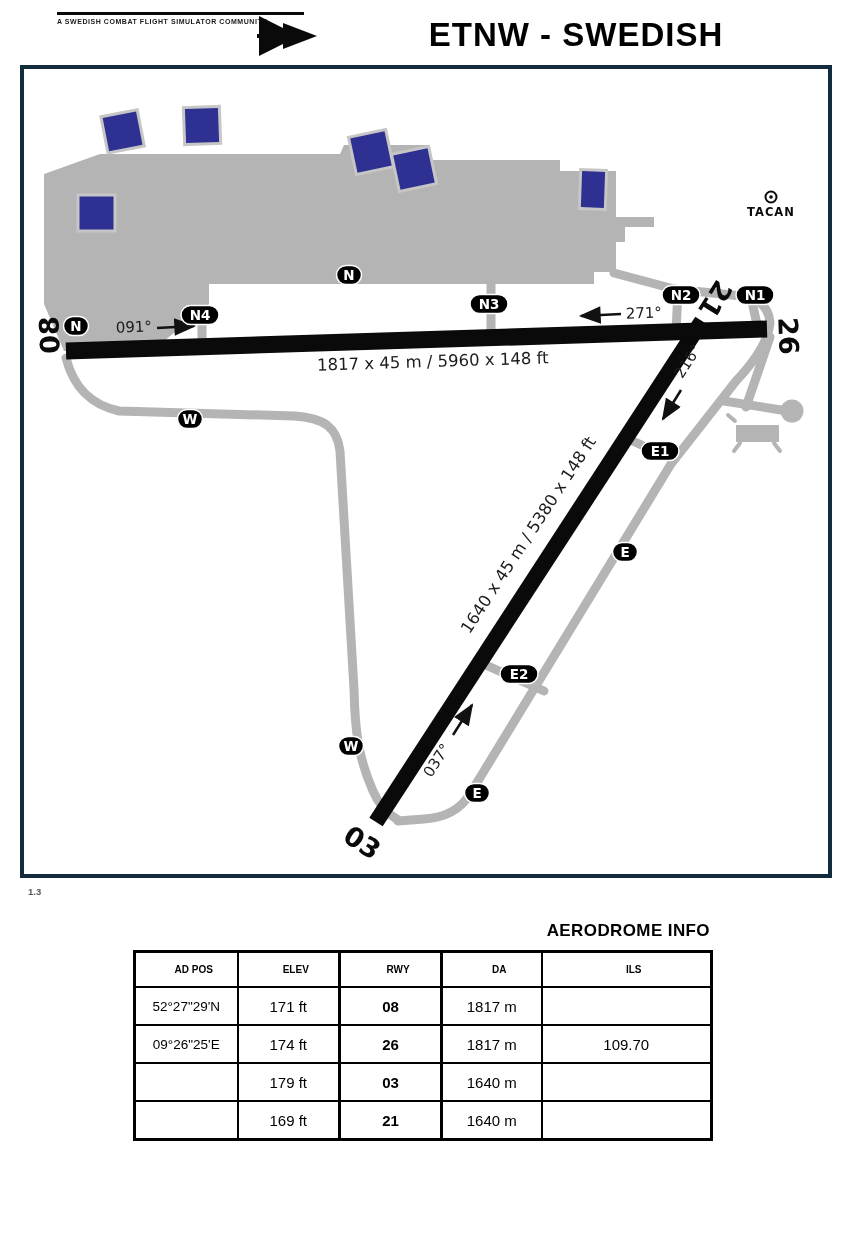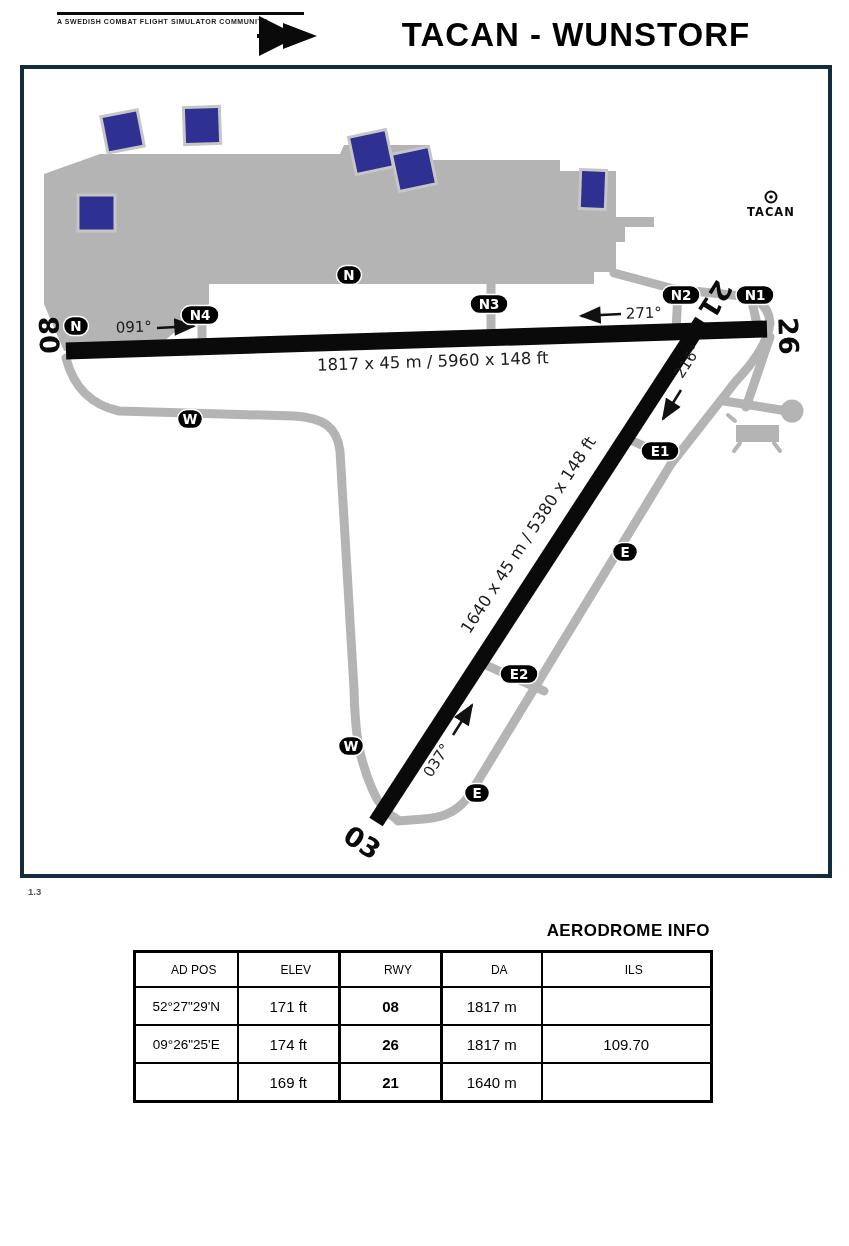--- a/index.html
+++ b/index.html
@@ -15,21 +15,21 @@
 
   
   .frame{position:absolute;left:20px;top:65px;width:804px;height:805px;border:4px solid #132c3d;background:#fff;}
   .frame svg{display:block;width:804px;height:805px;}
   .version{position:absolute;left:28px;top:886px;font-size:9.5px;font-weight:700;color:#555;}
 
   
   .section-title{position:absolute;left:133px;top:921px;width:577px;text-align:right;font-size:17px;font-weight:bold;letter-spacing:.4px;}
   table.datatable{position:absolute;left:133px;border-collapse:collapse;table-layout:fixed;background:#fff;border:3px solid #000;}
   .datatable th,.datatable td{border:2px solid #000;text-align:center;vertical-align:middle;padding:0;font-size:15px;height:36px;overflow:hidden;white-space:nowrap;}
-  .datatable th{font-weight:normal;font-size:12px;padding-left:15px;}
+  .datatable th{font-weight:bold;font-size:10px;padding-left:15px;}
   .t1{top:950px;}
   .t1 tr.hdr th{height:33px;}
   .t1 .rwy-col{border-left:3px solid #000;border-right:3px solid #000;}
   .t1 td.rwy-col{font-weight:bold;}
   .t1 td.adpos{font-size:13.5px;}
   .t2{top:1148px;}
   .t2 th,.t2 td{border:2.5px solid #000;}
   .t2 td{font-size:14.5px;}
 
   
@@ -45,21 +45,21 @@
 
 <div class="logo">
   <div class="logo-rule"></div>
   <span class="logo-tag">A SWEDISH COMBAT FLIGHT SIMULATOR COMMUNITY</span>
   <svg class="logo-jet" width="66" height="50" viewBox="0 0 66 50">
     <polygon points="2,5 2,45 42,25" fill="#0a0a0a"></polygon>
     <polygon points="26,12 26,38 60,25" fill="#0a0a0a"></polygon>
     <rect x="0" y="23" width="30" height="4" fill="#0a0a0a"></rect>
   </svg>
 </div>
-<div class="page-title">TACAN - WUNSTORF</div>
+<div class="page-title">ETNW - SWEDISH</div>
 
 <div class="frame">
 <svg viewBox="0 0 804 805">
   <defs>
     <marker id="ah" viewBox="0 0 10 8" refX="9" refY="4" markerWidth="9" markerHeight="7" orient="auto-start-reverse">
       <path d="M0,0 L10,4 L0,8 Z" fill="#111"></path>
     </marker>
   </defs>
 
   <polygon fill="#b4b4b4" points="20,105 76,85 316,85 320,76 404,76 404,91 536,91 536,102 592,102 592,203 570,203 570,215 490,215 185,215 185,235 128,282 40,282 20,235"></polygon>
@@ -226,20 +226,27 @@
   </tr>
   <tr>
     <td class="adpos">09°26"25'E</td>
     <td>174 ft</td>
     <td class="rwy-col">26</td>
     <td>1817 m</td>
     <td>109.70</td>
   </tr>
   <tr>
     <td class="adpos"></td>
+    <td>179 ft</td>
+    <td class="rwy-col">03</td>
+    <td>1640 m</td>
+    <td></td>
+  </tr>
+  <tr>
+    <td class="adpos"></td>
     <td>169 ft</td>
     <td class="rwy-col">21</td>
     <td>1640 m</td>
     <td></td>
   </tr>
 </tbody>
   </table>
 
 <table class="datatable t2">
   <colgroup>

